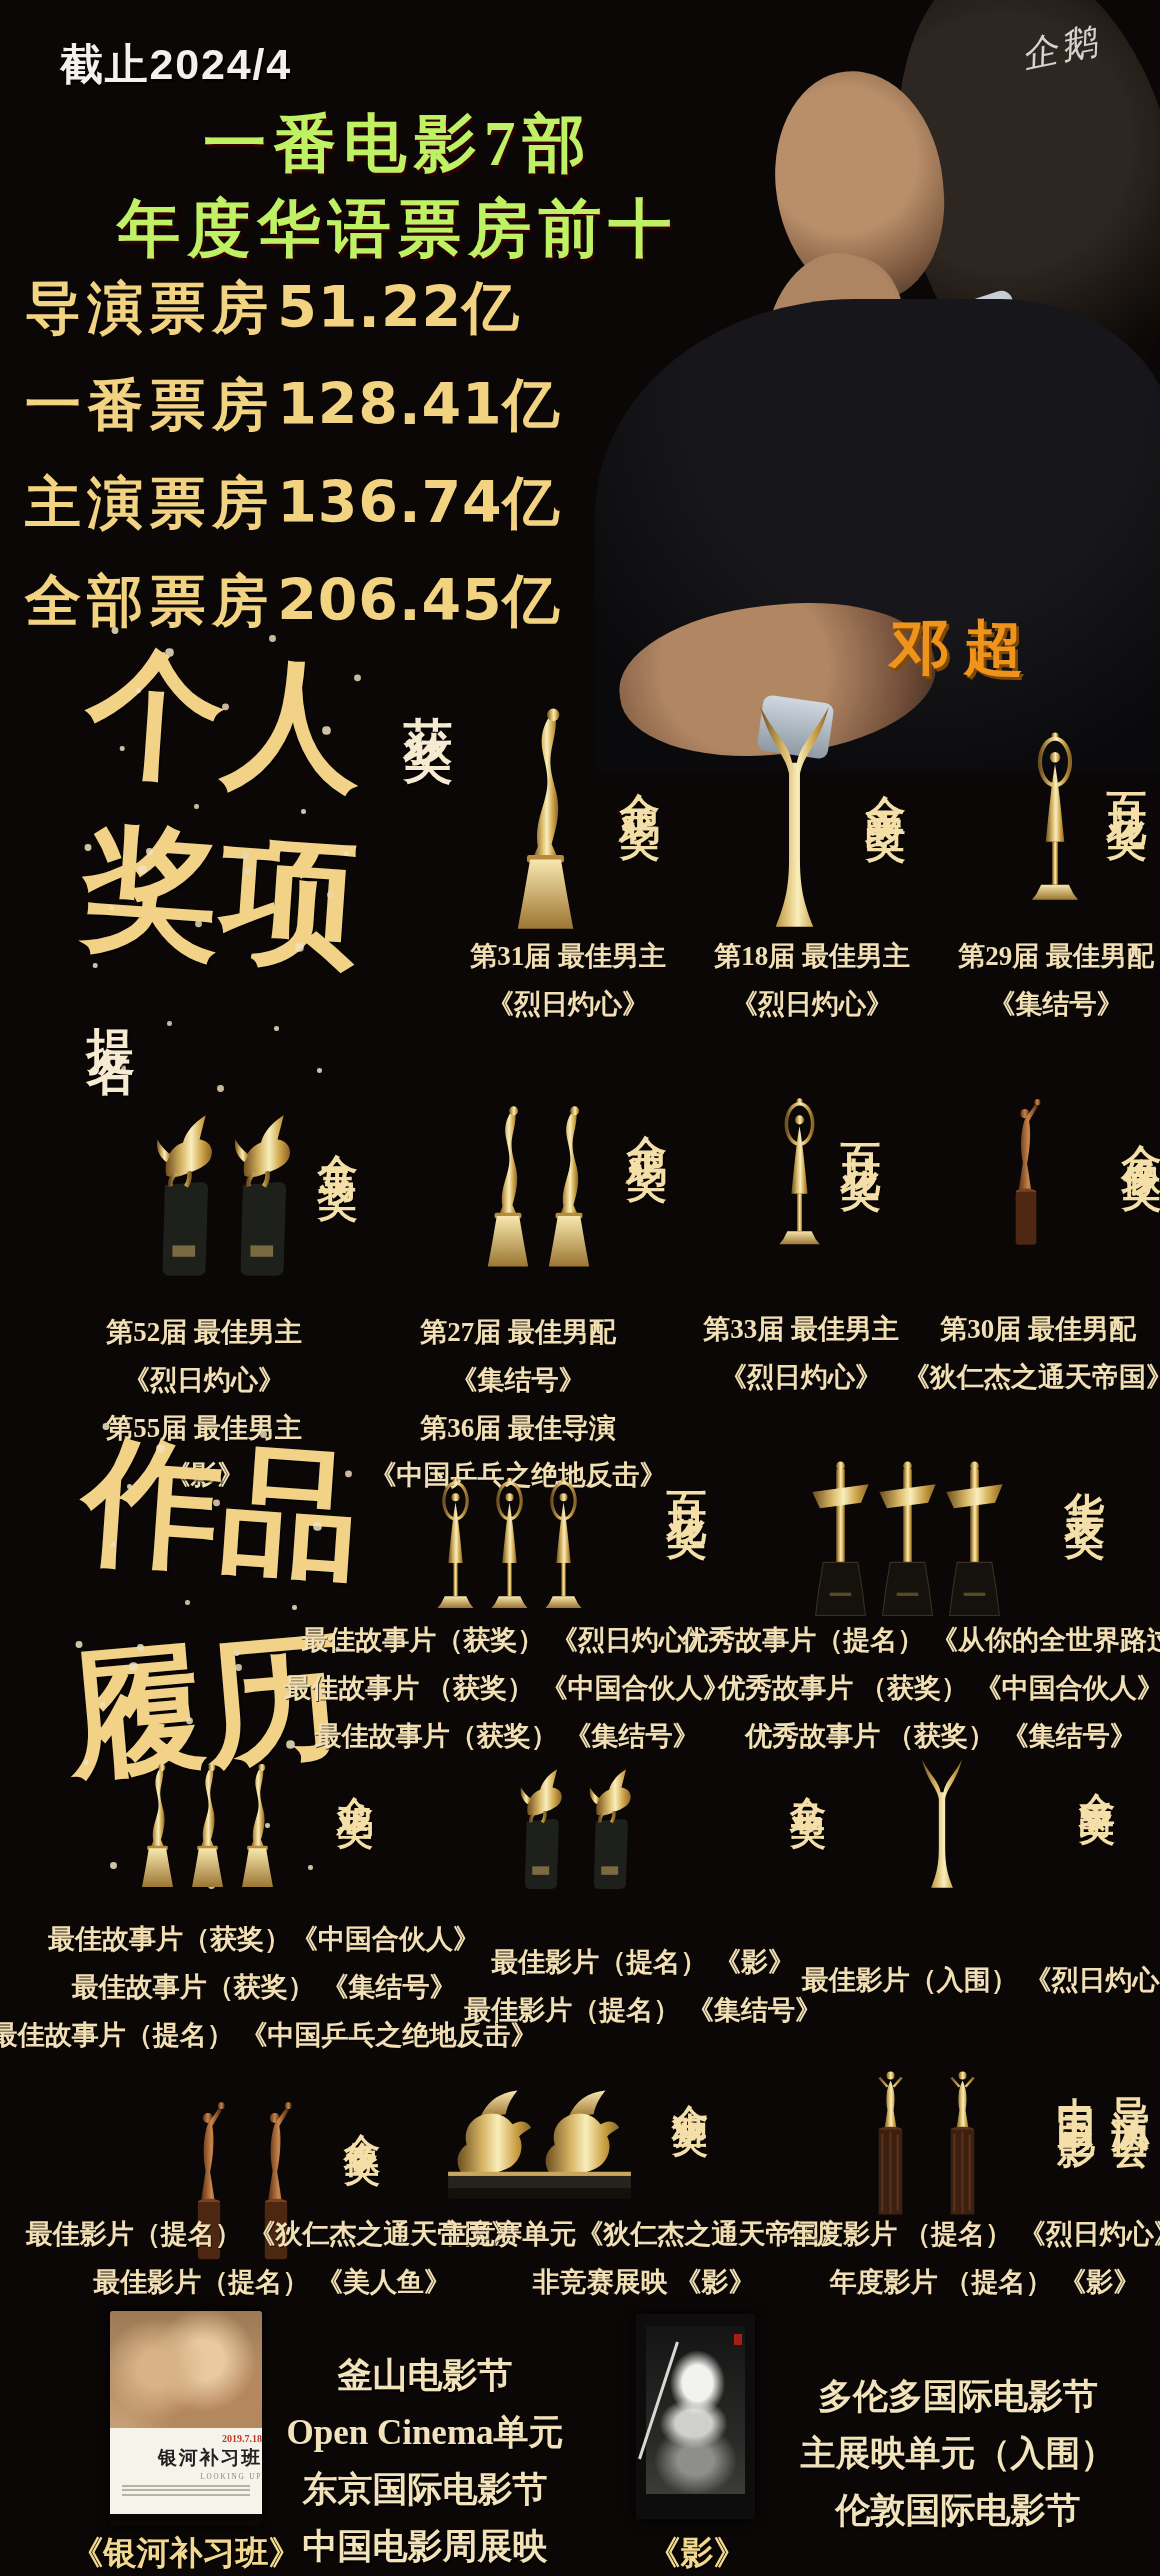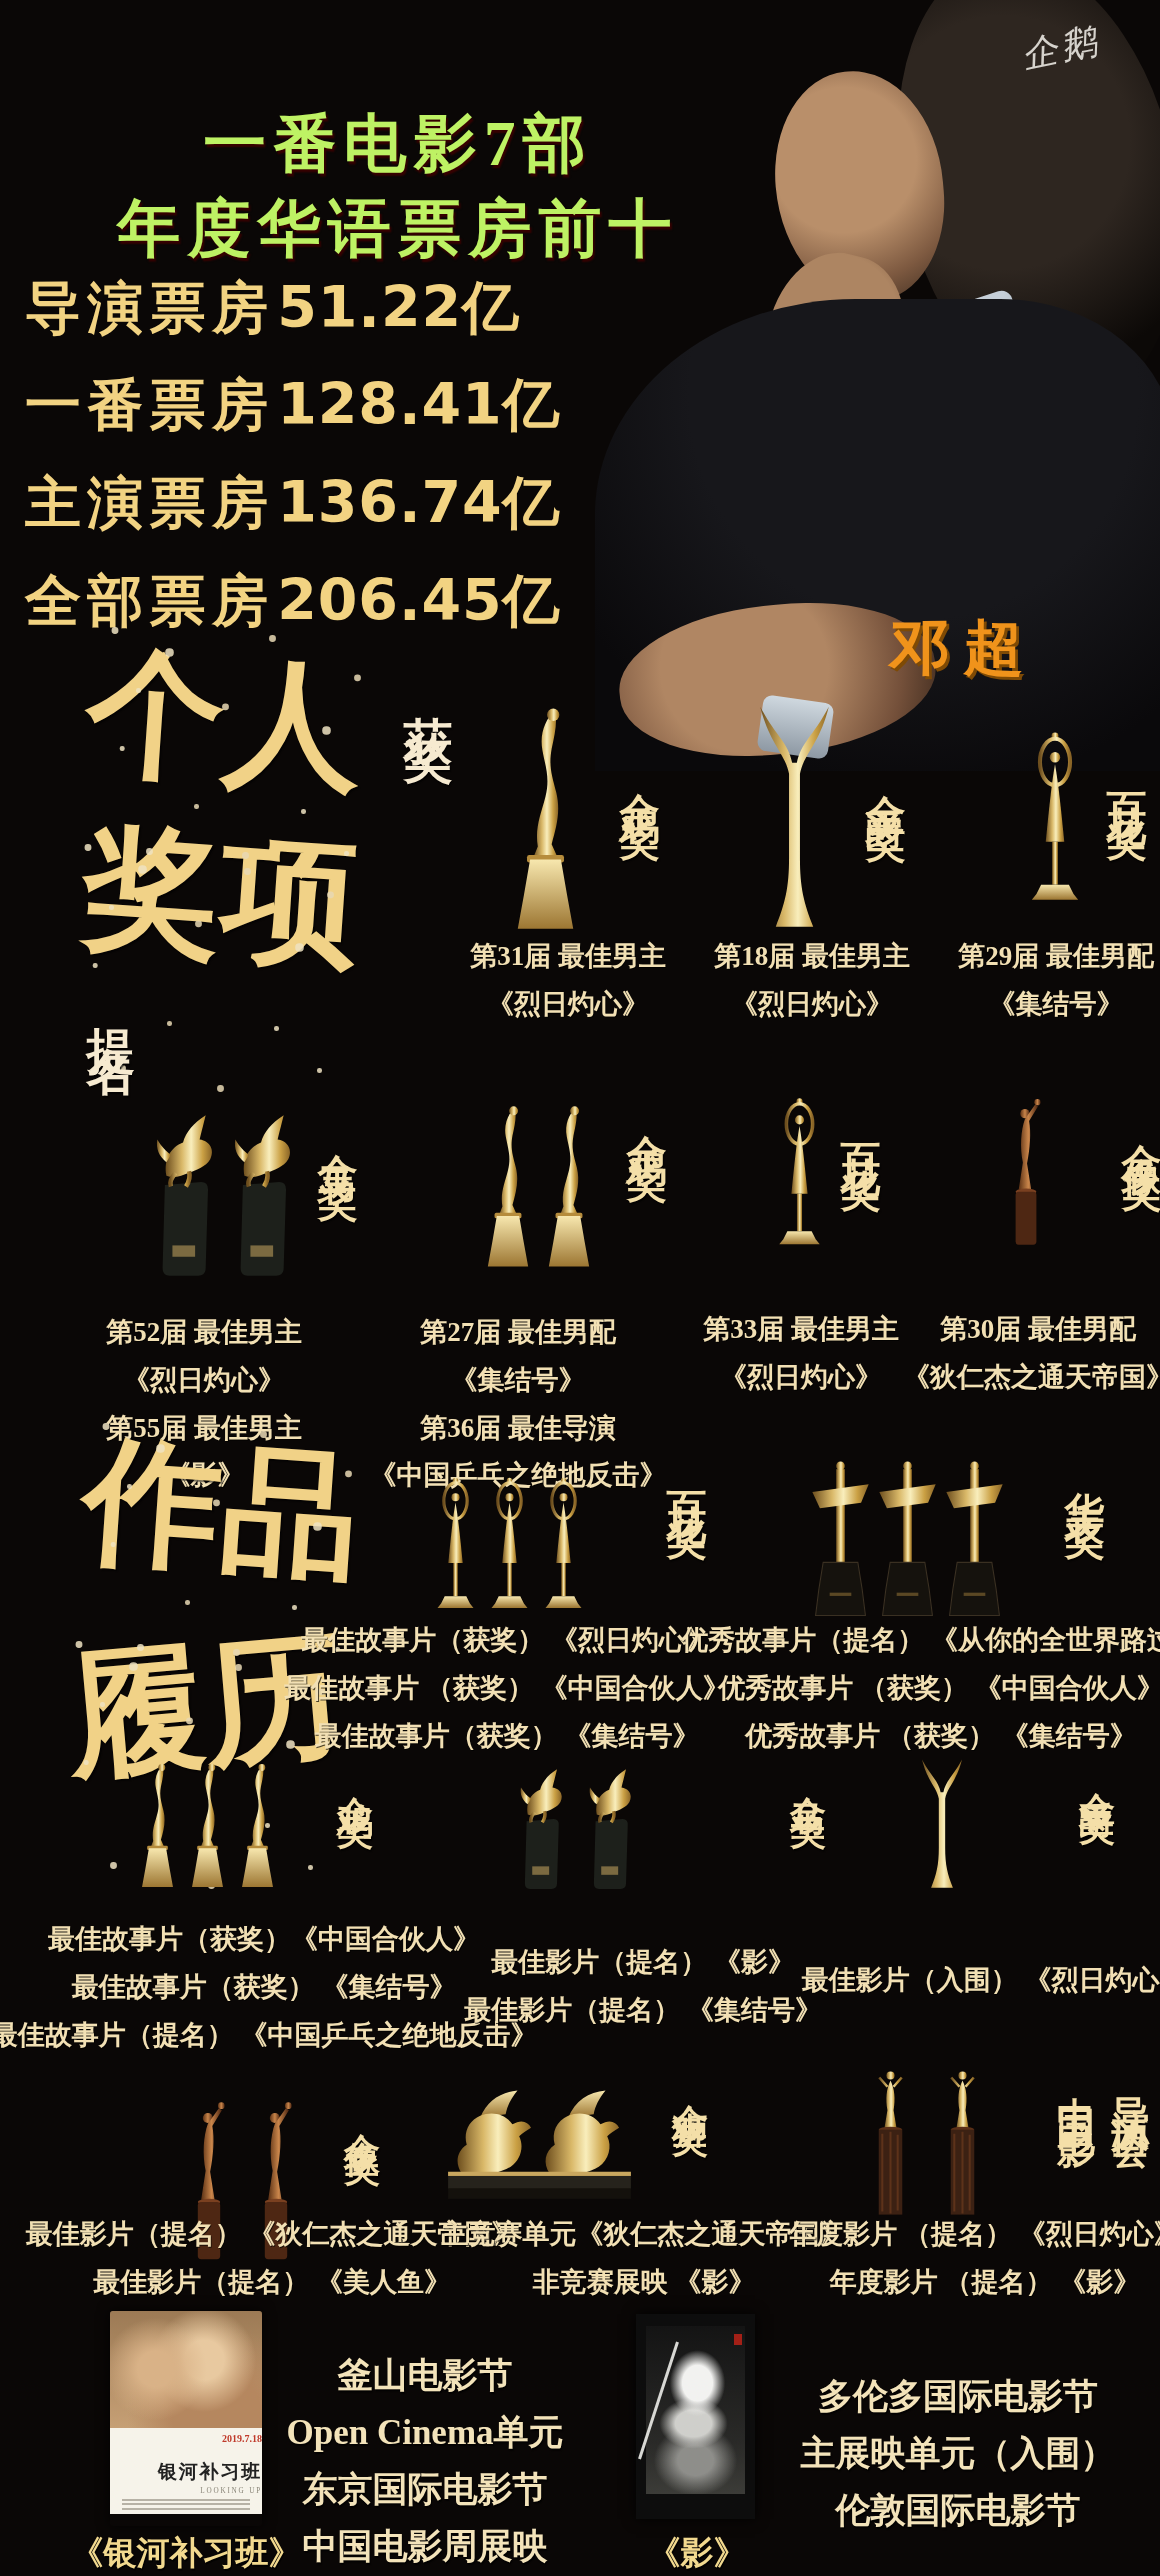--- a/index.html
+++ b/index.html
@@ -53,21 +53,21 @@
   .poster1{left:110px;top:2311px;width:152px;height:215px;border-radius:2.7px;overflow:hidden;
            box-shadow:0 0 12.7px rgba(0,0,0,.8);}
   .p1top{position:absolute;left:0;top:0;width:100%;height:60%;
      background:radial-gradient(circle at 30% 45%,#d9b287 0 14%,transparent 40%),
                 radial-gradient(circle at 62% 38%,#e8c9a0 0 16%,transparent 42%),
                 radial-gradient(circle at 70% 80%,#b5875f 0 30%,transparent 60%),
                 linear-gradient(#9c7a55,#caa378);}
   .p1bot{position:absolute;left:0;bottom:12px;width:100%;height:40%;background:#f6f3ea;
          text-align:right;font-family:"Liberation Serif",serif;}
   .p1date{color:#c03a2b;font-size:10px;font-weight:bold;margin-top:5.4px;}
-  .p1title{color:#222;font-size:19px;font-weight:bold;letter-spacing:1.8px;margin-top:15px;}
+  .p1title{color:#222;font-size:19px;font-weight:bold;letter-spacing:1.8px;margin-top:1px;}
   .p1sub{color:#8a8578;font-size:7.2px;letter-spacing:1.8px;margin-top:1.8px;}
   .p1micro{margin:3.6px auto 0;width:84%;height:12.7px;
      background:repeating-linear-gradient(#b7b2a6 0 1.8px,transparent 1.8px 4.5px);}
   .poster2{left:636px;top:2314px;width:119px;height:205px;background:#0d0d0d;overflow:hidden;
            box-shadow:0 0 12.7px rgba(0,0,0,.9);}
   .p2ink{position:absolute;left:8%;top:6%;width:84%;height:82%;
      background:radial-gradient(ellipse 40% 28% at 52% 34%,#f2f2f0 0 38%,transparent 70%),
                 radial-gradient(ellipse 46% 20% at 48% 58%,#cfcfcb 0 40%,transparent 75%),
                 radial-gradient(ellipse 60% 30% at 50% 80%,#8e8e8a 0 30%,transparent 70%),
                 linear-gradient(#141414,#2a2a28 70%,#3c3c38);}
@@ -170,20 +170,21 @@
     <div class="ph" style="left:217px;top:71px;width:167px;height:231px;border-radius:48% 52% 46% 54%;background:radial-gradient(circle at 42% 38%,#b98f6a 0 42%,#7d5940 72%,#3a2a1e 100%);transform:rotate(-5deg);"></div>
     <div class="ph" style="left:206px;top:253px;width:136px;height:190px;border-radius:45%;background:radial-gradient(circle at 45% 35%,#ad8562 0 45%,#6e4c34 80%);transform:rotate(14deg);"></div>
     <div class="ph" style="left:380px;top:299px;width:95px;height:149px;background:linear-gradient(115deg,#c6cfd8 0 55%,#8b96a2);border-radius:11px;transform:rotate(-18deg);"></div>
     <div class="ph" style="left:409px;top:360px;width:56px;height:36px;background:#15161a;border-radius:7.2px;transform:rotate(-10deg);"></div>
     <div class="ph" style="left:119px;top:360px;width:47px;height:95px;background:linear-gradient(#d3dbe2,#97a2ad);border-radius:9px;transform:rotate(18deg);"></div>
     <div class="ph" style="left:36px;top:299px;width:579px;height:480px;background:radial-gradient(circle at 55% 20%,#17171b 0 45%,#0a090b 80%);border-radius:45% 30% 0 0;"></div>
     <div class="ph" style="left:60px;top:605px;width:317px;height:149px;border-radius:48%;background:radial-gradient(circle at 40% 40%,#b08663 0 40%,#74503a 75%,#3a281c 100%);transform:rotate(-6deg);"></div>
     <div class="ph" style="left:201px;top:699px;width:71px;height:56px;background:linear-gradient(#cfd8df,#8e99a4);border-radius:9px;transform:rotate(8deg);"></div>
   </div>
 
+  <div class="abs cutoff">截止2024/4</div>
   <div class="abs watermark">企鹅</div>
   <div class="abs red-title" style="top:101px">一番电影7部</div>
   <div class="abs red-title" style="top:186px">年度华语票房前十</div>
 
   <div class="abs stat" style="top:270px">
     <span class="sl">导演票房</span><span class="sv">51.22亿</span>
   </div>
   <div class="abs stat" style="top:367px">
     <span class="sl">一番票房</span><span class="sv">128.41亿</span>
   </div>

